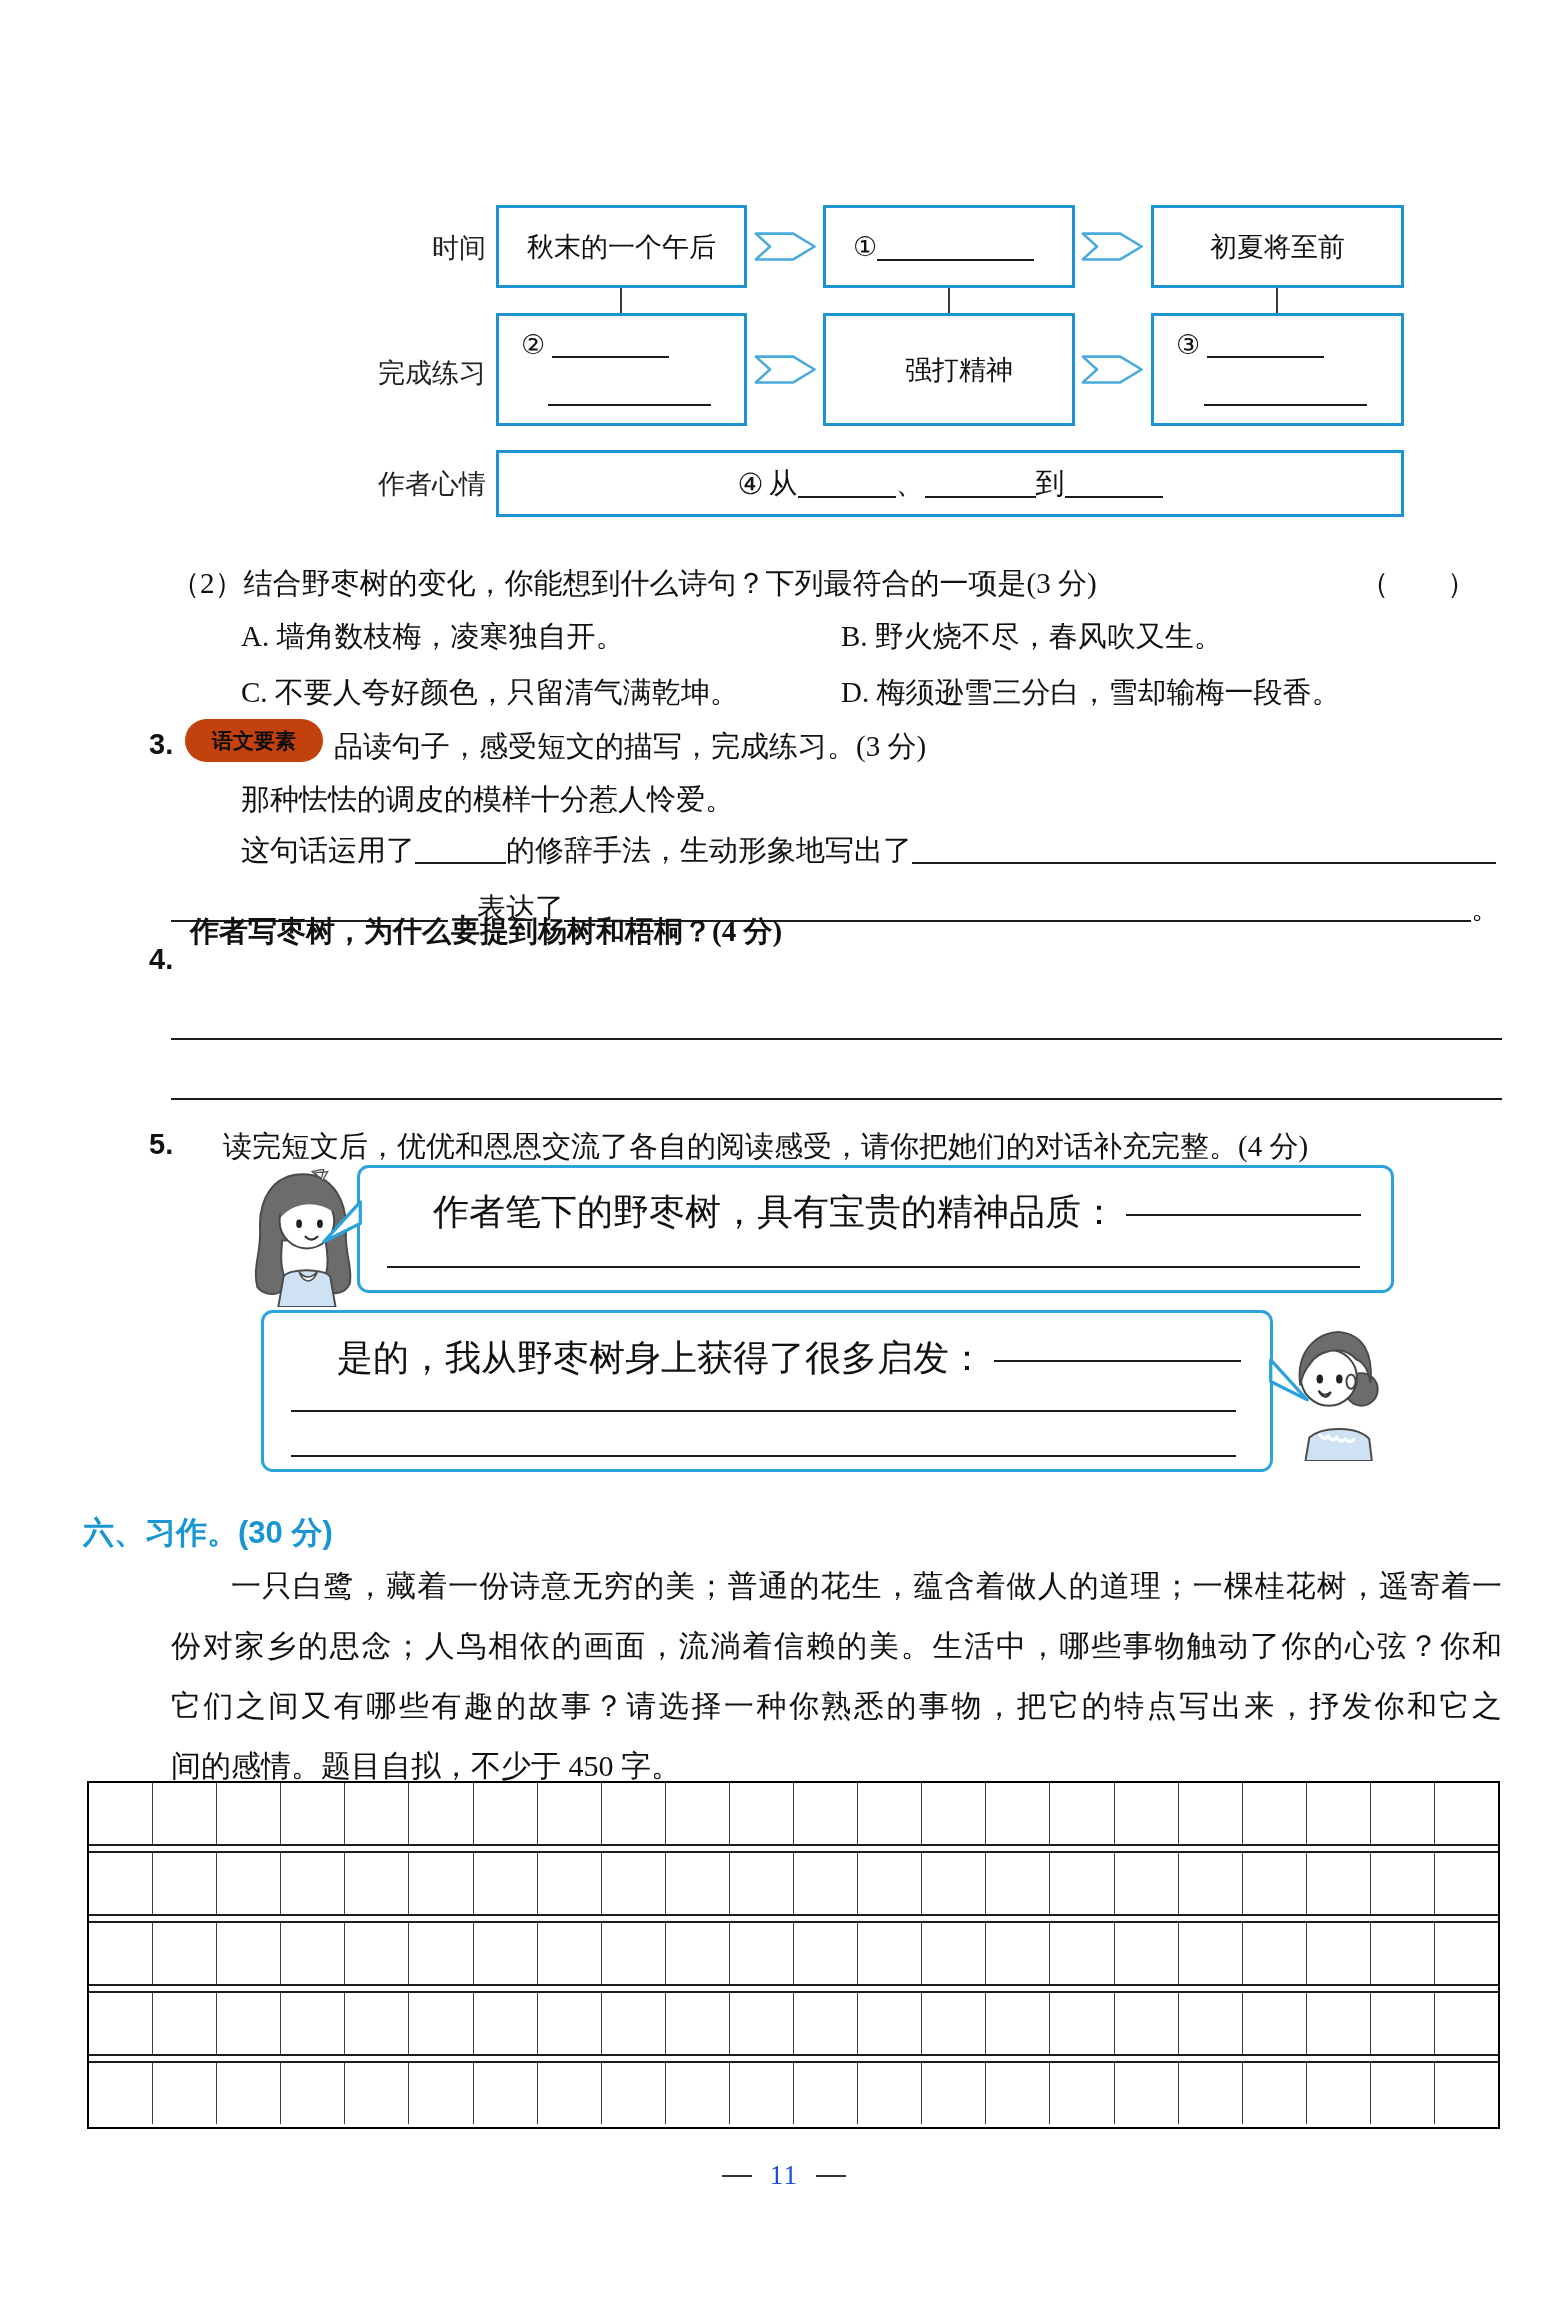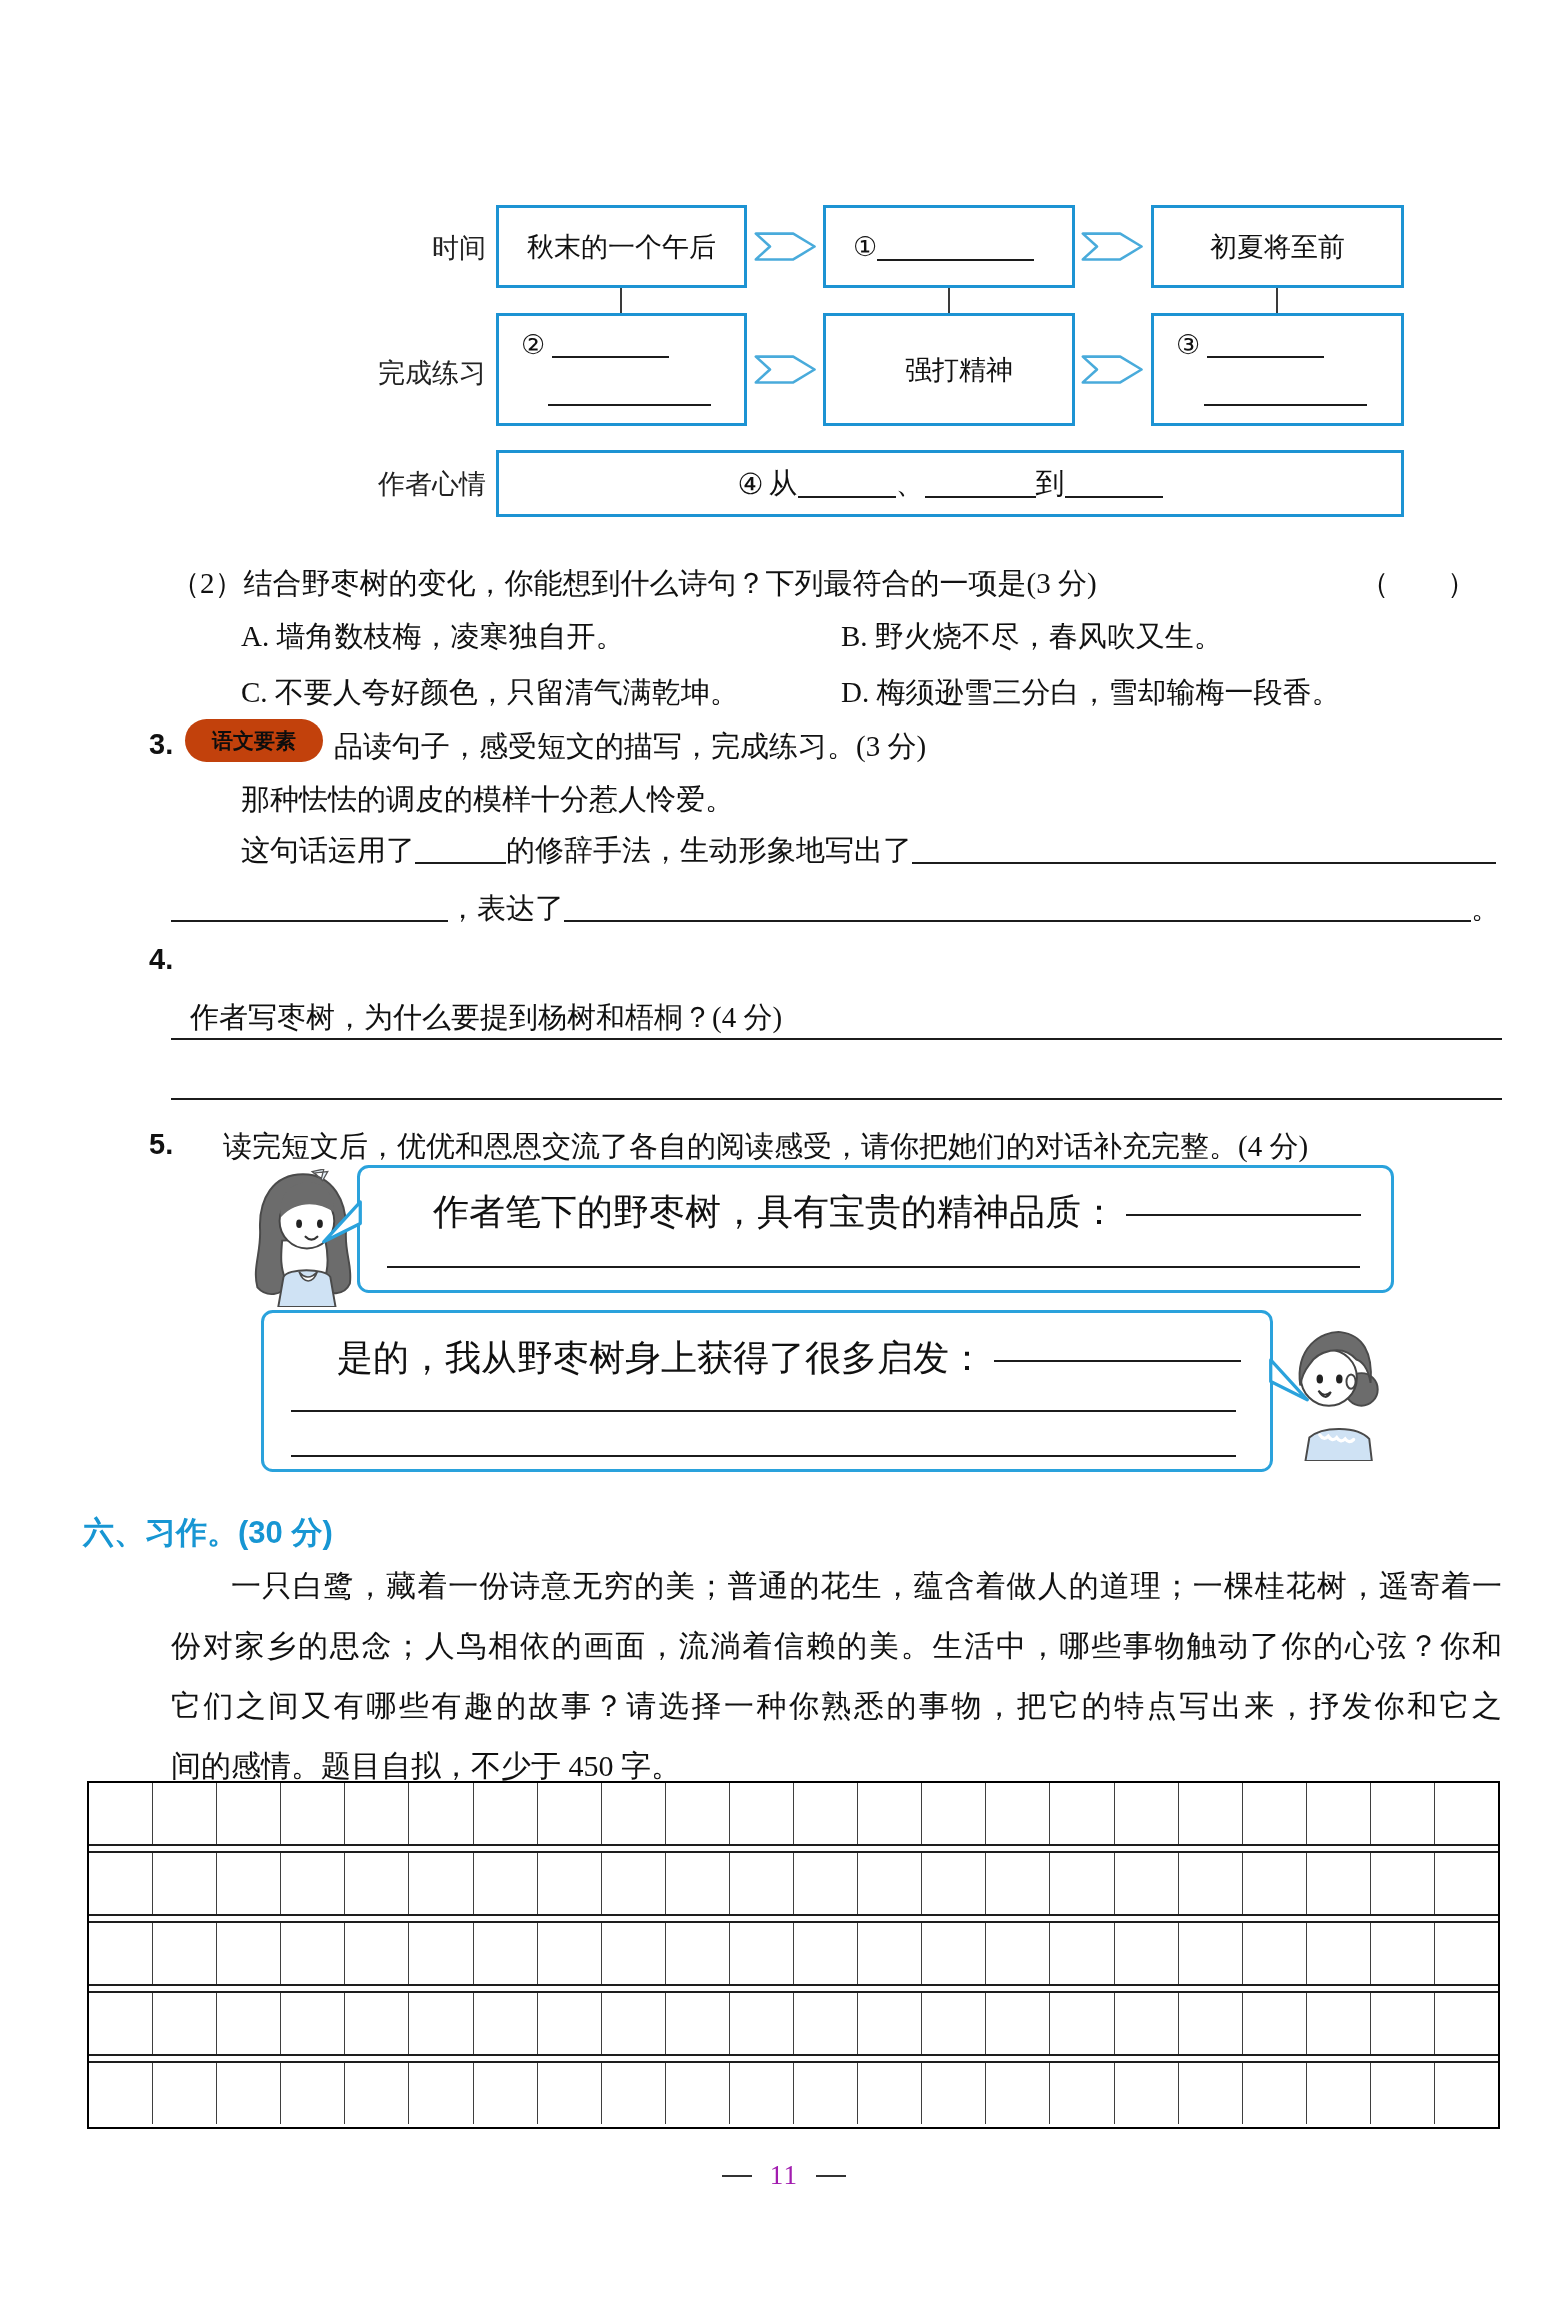--- a/index.html
+++ b/index.html
@@ -25,21 +25,21 @@
   .pline{width:1331px;height:60px;font-size:30px;line-height:60px;
          text-align:justify;text-align-last:justify;text-justify:inter-character;overflow:hidden;}
   .pline.last{text-align:left;text-align-last:left;}
   #writing-grid{border:2.6px solid #000;background:#fff;}
   .wrow{display:flex;height:61px;}
   .wcell{flex:1 1 0;border-right:1.3px solid #3f3f3f;}
   .wcell:last-child{border-right:none;}
   .wsep{height:9px;border-top:2px solid #1d1d1d;border-bottom:2px solid #1d1d1d;box-sizing:border-box;}
   .footer{display:flex;align-items:center;justify-content:center;gap:18px;}
   .fdash{width:30px;border-top:2px solid #333;height:0;}
-  .fnum{font-size:27px;color:#a21caf;letter-spacing:1.3px;}
+  .fnum{font-size:27px;color:#1d4ed8;letter-spacing:1.3px;}
 </style>
 </head>
 <body>
 
 <div id="page">
 
   <div class="abs" style="left:0;top:0;width:1568px;height:522px;">
 
     <div class="abs lbl" style="left:326px;top:230px;width:160px;">时间</div>
     <div class="abs lbl" style="left:326px;top:355px;width:160px;">完成练习</div>
@@ -120,21 +120,21 @@
   <div class="abs txt" style="left:241px;top:781px;">那种怯怯的调皮的模样十分惹人怜爱。</div>
 
   <div class="abs txt" style="left:241px;top:832px;width:1252px;">
     <span>这句话运用了</span><span class="blank" style="width:91px;"></span><span>的修辞手法，生动形象地写出了</span><span class="blank" style="width:584px;"></span>
   </div>
   <div class="abs txt" style="left:171px;top:890px;width:1331px;">
     <span class="blank" style="width:277px;"></span><span>，表达了</span><span class="blank" style="width:907px;"></span><span>。</span>
   </div>
 
   <div class="abs qnum" style="left:149px;top:943px;">4.</div>
-  <div class="abs txt" style="left:190px;top:999px;">作者写枣树，为什么要提到杨树和梧桐？(4 分)</div>
+  <div class="abs txt" style="left:190px;top:913px;font-weight:bold;">作者写枣树，为什么要提到杨树和梧桐？(4 分)</div>
   <div class="abs ansline" style="left:171px;top:1038px;width:1331px;"></div>
   <div class="abs ansline" style="left:171px;top:1098px;width:1331px;"></div>
 
   <div class="abs qnum" style="left:149px;top:1128px;">5.</div>
   <div class="abs txt" style="left:190px;top:1128px;margin-left:33px;">读完短文后，优优和恩恩交流了各自的阅读感受，请你把她们的对话补充完整。(4 分)</div>
 
   <svg class="abs" style="left:247px;top:1169px;" width="112" height="138" viewBox="0 0 172 212">
     <path d="M86 8 C40 8 18 46 20 92 C22 128 8 152 16 182 C30 198 54 194 62 178 C50 152 52 132 54 110 L120 108 C126 136 126 160 114 180 C124 196 150 194 158 176 C162 148 150 130 152 96 C154 50 132 8 86 8 Z" fill="#6c6c6c" stroke="#4a4a4a" stroke-width="3"></path>
     <circle cx="92" cy="80" r="42" fill="#ffffff" stroke="#444444" stroke-width="3"></circle>
     <path d="M52 74 C46 32 78 18 98 20 C124 24 136 46 133 66 C110 50 76 48 52 74 Z" fill="#6c6c6c"></path>

